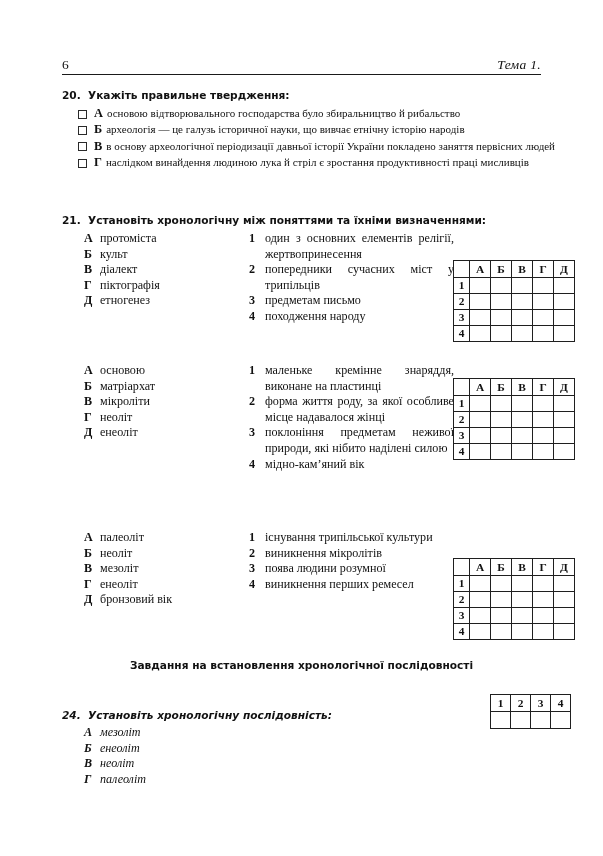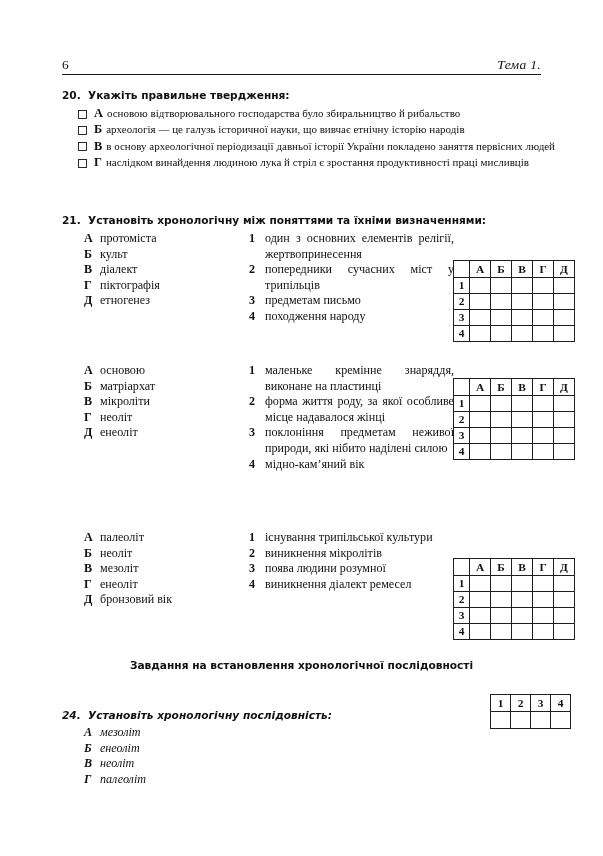--- a/index.html
+++ b/index.html
@@ -465,21 +465,21 @@
         <div class="mrow">
             <span class="mk">2</span>
             <span class="mt">виникнення мікролітів</span>
           </div>
         <div class="mrow">
             <span class="mk">3</span>
             <span class="mt">поява людини розумної</span>
           </div>
         <div class="mrow">
             <span class="mk">4</span>
-            <span class="mt">виникнення діалект ремесел</span>
+            <span class="mt">виникнення перших ремесел</span>
           </div>
       </div>
     </div>
   </div>
 
   <div class="grid" style="left:453px; top:558px;">
     <table>
       <tbody>
           <tr>
         <td class="corner rowlab"></td>

